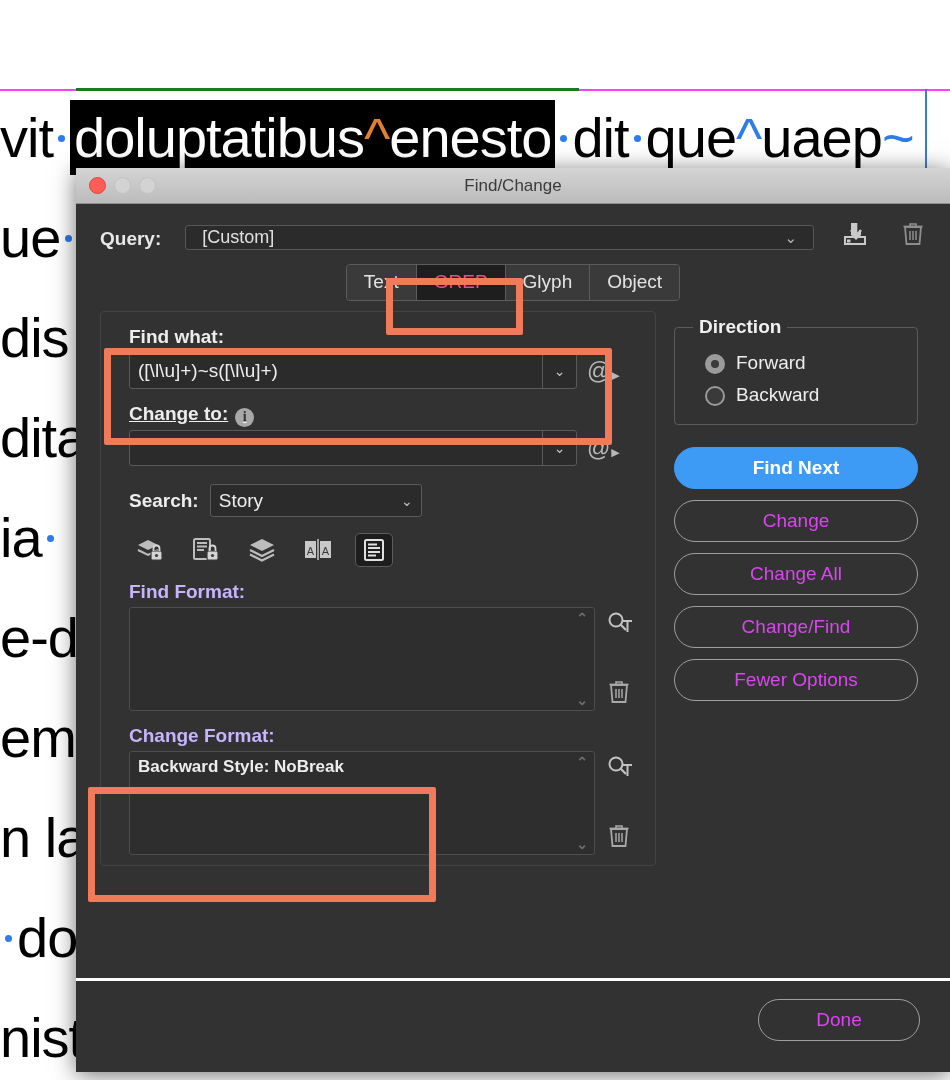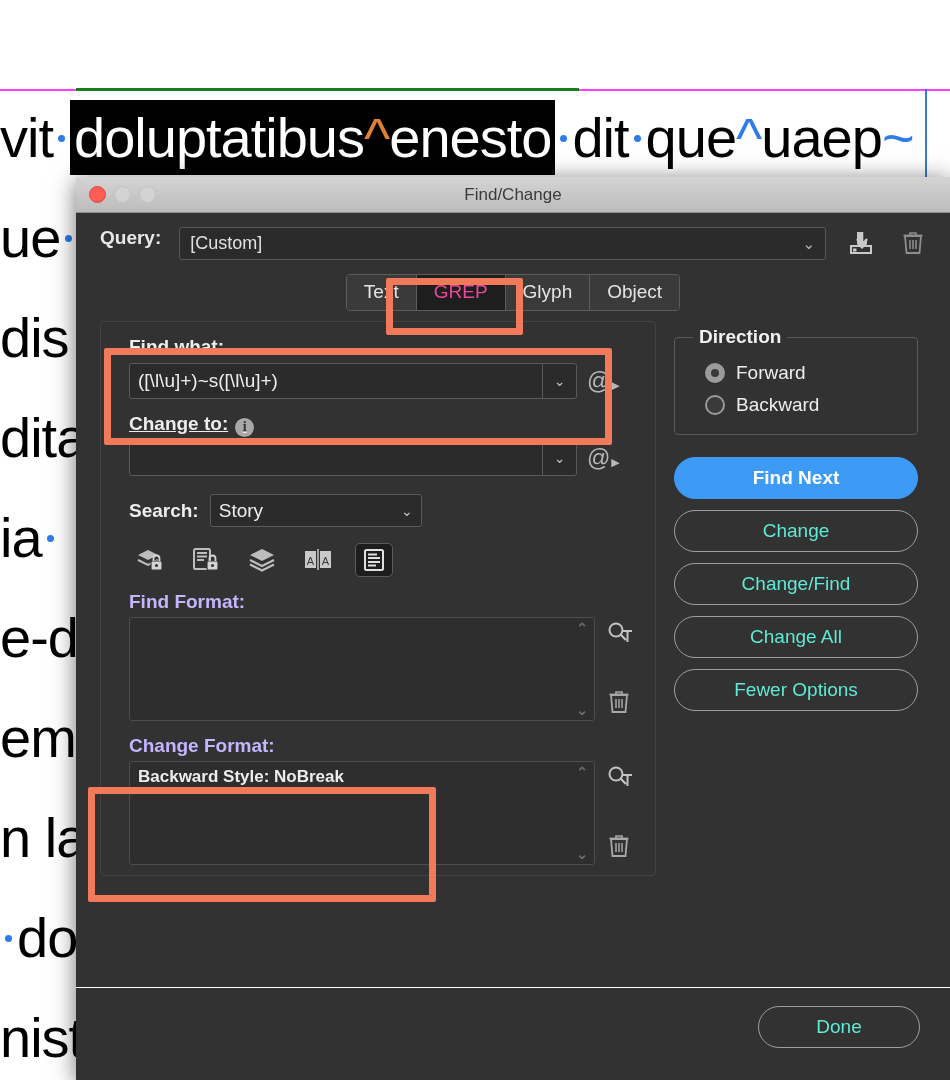--- a/index.html
+++ b/index.html
@@ -66,21 +66,21 @@
     display:inline-block; width:7px; height:7px; border-radius:50%;
     background:#2e7bea; vertical-align: middle; margin: 0 5px 8px 5px;
   }
   .orangecaret { color:#e08030; }
   .bluecaret { color:#2e7bea; }
   .blue-tilde { color:#2e7bea; }
 
   
   #dialog {
     position: absolute;
-    left: 76px; top: 177px;
+    left: 76px; top: 168px;
     width: 874px; height: 904px;
     background: #323232;
     box-shadow: 0 3px 22px rgba(0,0,0,0.55);
     overflow: hidden;
   }
   .titlebar {
     position: relative;
     height: 36px;
     background: linear-gradient(to bottom, #d4d4d4 0%, #bcbcbc 100%);
     border-bottom: 1px solid #8e8e8e;
@@ -102,35 +102,35 @@
 
   .dlg-body {
     position: relative;
     height: 868px;
     background: #323232;
     padding: 0;
   }
 
   
   .query-row {
-    display: flex; align-items: flex-start;
+    display: flex; align-items: flex-end;
     padding: 14px 20px 0 24px;
-    gap: 18px;
+    gap: 24px;
   }
   .query-label { color: #e8e8e8; font-size: 19px; font-weight: bold; }
   .query-select {
     flex: 1;
-    height: 33px;
+    height: 25px;
     background: #2b2b2b;
     border: 1px solid #575757;
     border-radius: 3px;
     color: #e0e0e0;
     font-size: 18px;
     display: flex; align-items: center;
-    padding: 0 10px;
+    padding: 0 16px;
     position: relative;
   }
   .query-select .chev { margin-left: auto; color: #bdbdbd; font-size: 15px; }
   .icon-btn { width: 34px; height: 32px; display:flex; align-items:center; justify-content:center; }
 
   
   .tabs-wrap {
     display: flex; justify-content: center;
     margin-top: 14px; position: relative;
   }
@@ -236,45 +236,45 @@
     border: 1px solid #5a5a5a; border-radius: 4px;
     padding: 14px 12px 18px 12px;
     position: relative;
     margin-top: 12px;
   }
   .group-title {
     position:absolute; top:-12px; left: 18px;
     background:#323232; padding: 0 6px;
     color:#f0f0f0; font-size:19px; font-weight:bold;
   }
-  .radio-row { display:flex; align-items:center; gap:11px; margin: 10px 0 0 18px;}
+  .radio-row { display:flex; align-items:flex-end; gap:11px; margin: 10px 0 0 18px;}
   .radio {
     width:20px; height:20px; border-radius:50%;
     border: 2px solid #9a9a9a; background: #3a3a3a;
     display:flex; align-items:center; justify-content:center;
   }
   .radio.on { background:#9b9b9b; border-color:#9b9b9b;}
   .radio.on::after { content:""; width:8px; height:8px; border-radius:50%; background:#3a3a3a; }
   .radio-label { color:#ededed; font-size:19px; }
 
   .btn-stack { margin-top: 22px; display:flex; flex-direction:column; gap:11px;}
   .btn {
     height: 42px; border-radius: 21px;
     display:flex; align-items:center; justify-content:center;
-    font-size: 19px; color:#5eead4;
+    font-size: 19px; color:#d946ef;
     border: 1px solid #9e9e9e;
     background: #323232;
   }
   .btn.primary {
     background: #3d9bf5; border-color:#3d9bf5; color:#ffffff; font-weight:bold;
   }
 
   .footer {
     position:absolute; left:0; right:0; bottom: 0; height: 94px;
-    border-top: 1px solid #ffffff;
+    border-top: 3px solid #ffffff;
   }
   .footer .btn { width: 162px; position:absolute; right: 30px; top: 18px; }
 
   
   .anno {
     position: absolute;
     border: 7px solid #f07a5a;
     border-radius: 2px;
     pointer-events: none;
     z-index: 50;
@@ -508,22 +508,22 @@
             </div>
             <div class="radio-row">
               <div class="radio"></div>
               <div class="radio-label">Backward</div>
             </div>
           </div>
 
           <div class="btn-stack">
             <div class="btn primary">Find Next</div>
             <div class="btn">Change</div>
+            <div class="btn">Change All</div>
             <div class="btn">Change/Find</div>
-            <div class="btn">Change All</div>
             <div class="btn">Fewer Options</div>
           </div>
         </div>
 
       </div>
 
       <div class="footer">
         <div class="btn">Done</div>
       </div>
 

